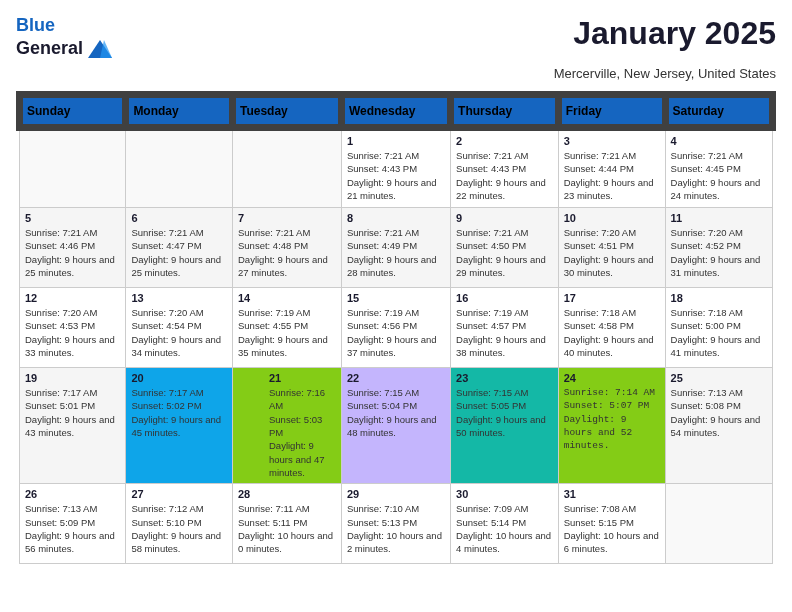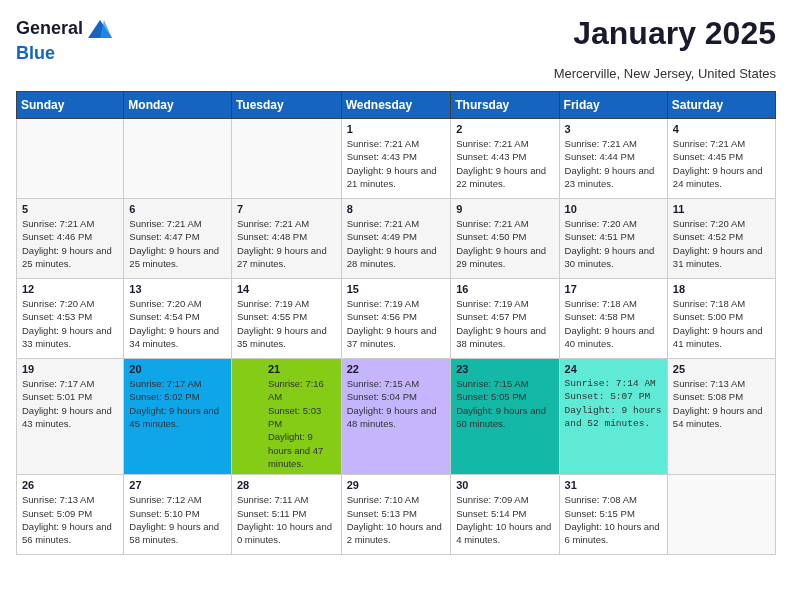--- a/index.html
+++ b/index.html
@@ -44,26 +44,26 @@
       color: #333;
       margin-top: 15px;
     }
     .calendar {
       width: 100%;
       border-collapse: collapse;
       border: 1px solid #ccc;
     }
     .calendar th {
       background-color: #1565c0;
-      color: #ffffff;
+      color: #000000;
       font-size: 12px;
       font-weight: bold;
       padding: 6px 4px;
       text-align: left;
-      border: 1px solid #404040;
+      border: 7px solid #404040;
     }
     .calendar td {
       border: 1px solid #ccc;
       vertical-align: top;
       padding: 4px 5px;
       font-size: 10px;
       color: #333;
       height: 80px;
       width: 113px;
     }
@@ -81,27 +81,27 @@
     .empty {
       background: #f9f9f9;
     }
   </style>
 </head>
 <body>
 
 <div class="header">
   <div class="logo">
     <div class="logo-text">
+      <span style="color:#1565c0;font-size:18px;font-weight:bold;">Blue</span>
       <span>
         <span style="color:#1a1a2e;font-size:18px;font-weight:bold;">General</span><svg class="logo-icon" viewBox="0 0 28 28" style="display:inline-block;vertical-align:middle;margin-left:3px;">
             <polygon points="14,4 26,22 2,22" fill="#1565c0"></polygon>
             <polygon points="18,4 26,22 14,22" fill="#2196f3" opacity="0.7"></polygon>
           </svg>
       </span>
-      <span style="color:#1565c0;font-size:18px;font-weight:bold;">Blue</span>
     </div>
   </div>
   <div class="title-block">
     <div class="month-title">January 2025</div>
     <div class="location">Mercerville, New Jersey, United States</div>
   </div>
 </div>
 
 <table class="calendar">
   <thead>
@@ -257,21 +257,21 @@
           <div class="day-info" style="white-space: pre-line;">Sunrise: 7:15 AM
 Sunset: 5:04 PM
 Daylight: 9 hours and 48 minutes.</div>
         </td>
         <td style="background: #14b8a6;">
           <div class="day-number">23</div>
           <div class="day-info" style="white-space: pre-line;">Sunrise: 7:15 AM
 Sunset: 5:05 PM
 Daylight: 9 hours and 50 minutes.</div>
         </td>
-        <td style="background: #5eead4;">
+        <td style="background: #84cc16;">
           <div class="day-number">24</div>
           <div class="day-info" style="white-space: pre-line; font-family: Liberation Mono, monospace;">Sunrise: 7:14 AM
 Sunset: 5:07 PM
 Daylight: 9 hours and 52 minutes.</div>
         </td>
         <td style="background: rgb(245, 245, 245);">
           <div class="day-number">25</div>
           <div class="day-info" style="white-space: pre-line;">Sunrise: 7:13 AM
 Sunset: 5:08 PM
 Daylight: 9 hours and 54 minutes.</div>

